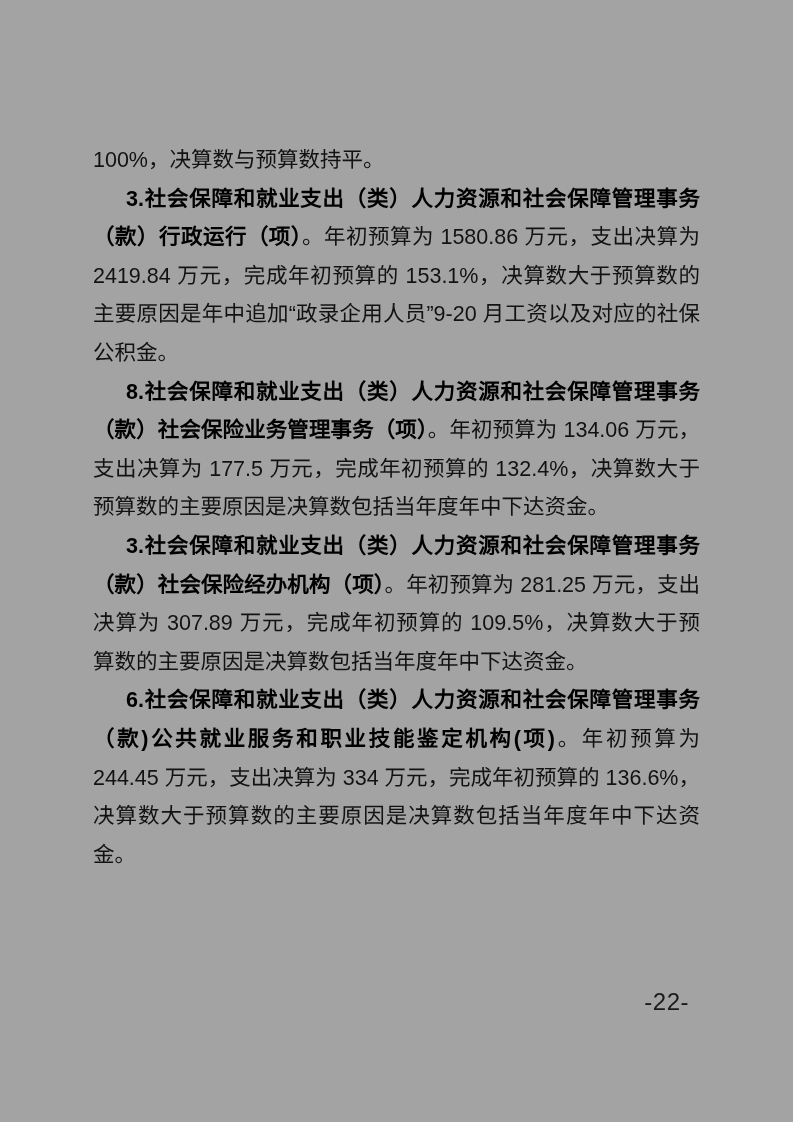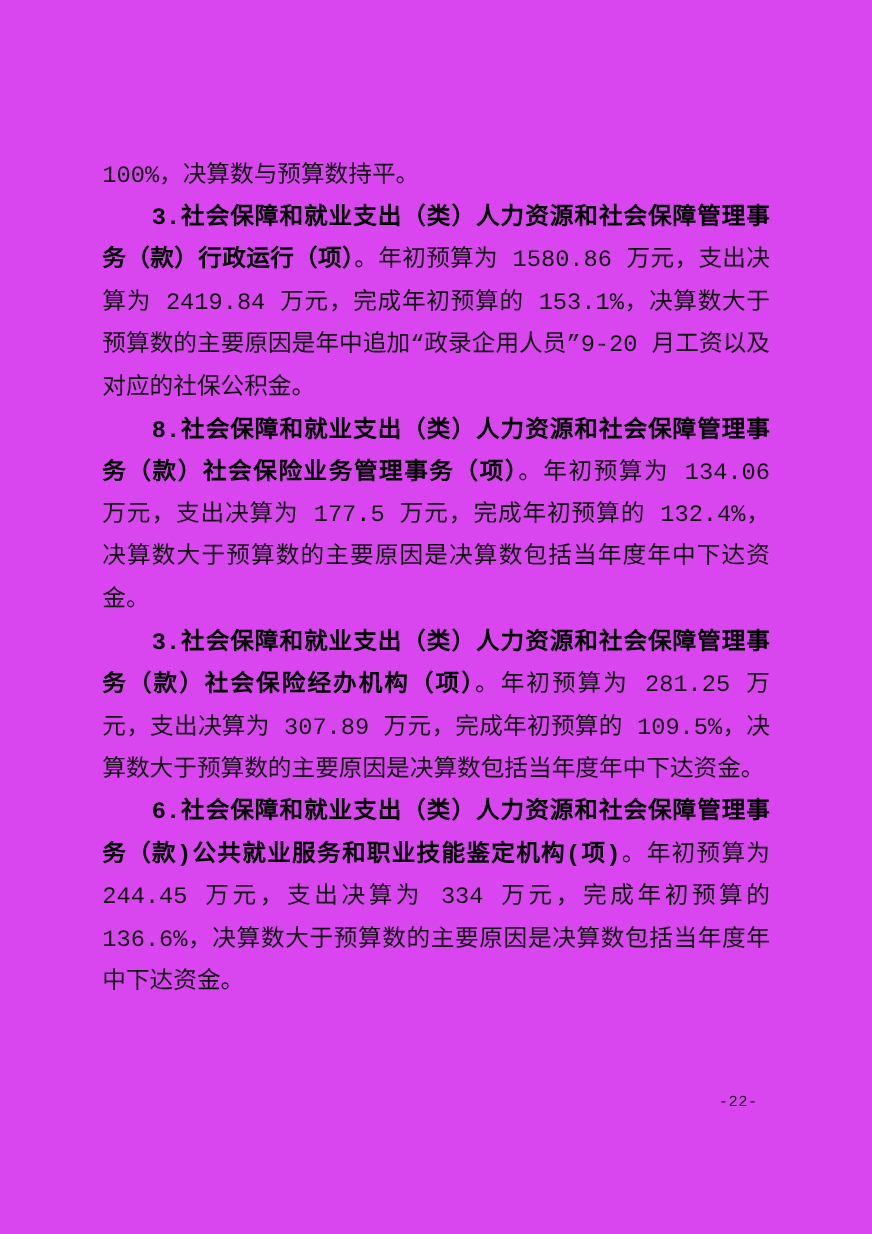--- a/index.html
+++ b/index.html
@@ -4,23 +4,23 @@
 <style>
   html, body {
     margin: 0;
     padding: 0;
     background: #ffffff;
   }
   .page {
     position: relative;
     width: 793px;
     height: 1122px;
-    background: #d946ef;
+    background: #a3a3a3;
     overflow: hidden;
-    font-family: Liberation Mono, monospace;
+    font-family: Liberation Sans, sans-serif;
     color: #121212;
   }
   .doc-body {
     position: absolute;
     left: 93px;
     top: 141px;
     width: 607px;
     font-size: 21.5px;
     line-height: 38.6px;
     text-align: justify;
@@ -30,30 +30,29 @@
     margin: 0;
     padding: 0;
     text-indent: 0;
   }
   .para.indent {
     text-indent: 33px;
   }
   .lead {
     font-weight: 700;
     color: #000000;
-    margin-left: 12px;
   }
   .body-text {
     font-weight: 400;
   }
   .page-number {
     position: absolute;
     top: 990px;
     right: 104px;
-    font-size: 14px;
+    font-size: 24px;
     line-height: 24px;
     color: #1a1a1a;
     letter-spacing: 0.5px;
   }
 </style>
 </head>
 <body>
 
 <div class="page">
   <div class="doc-body">

